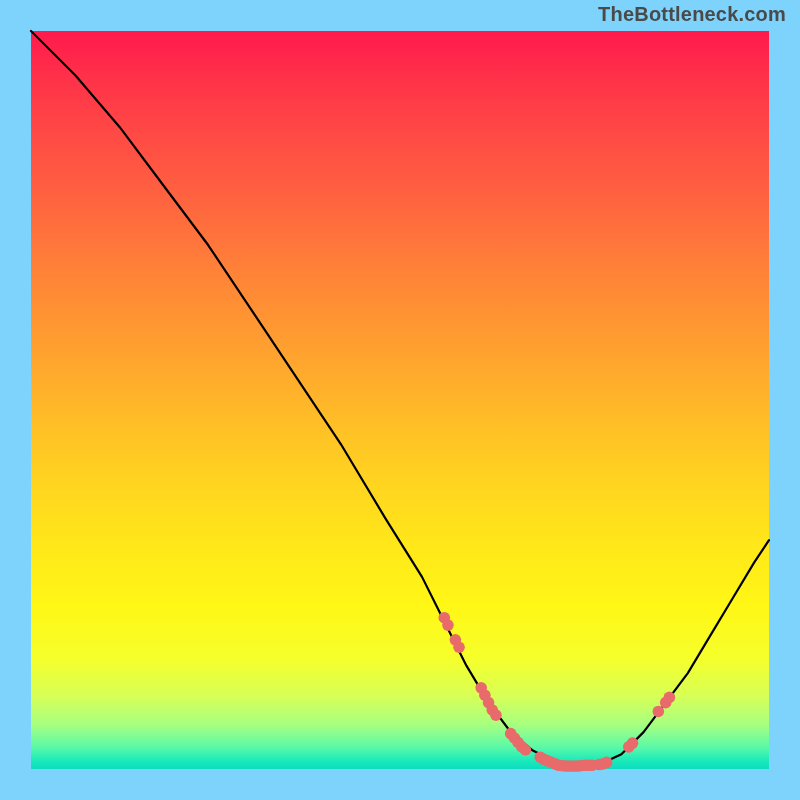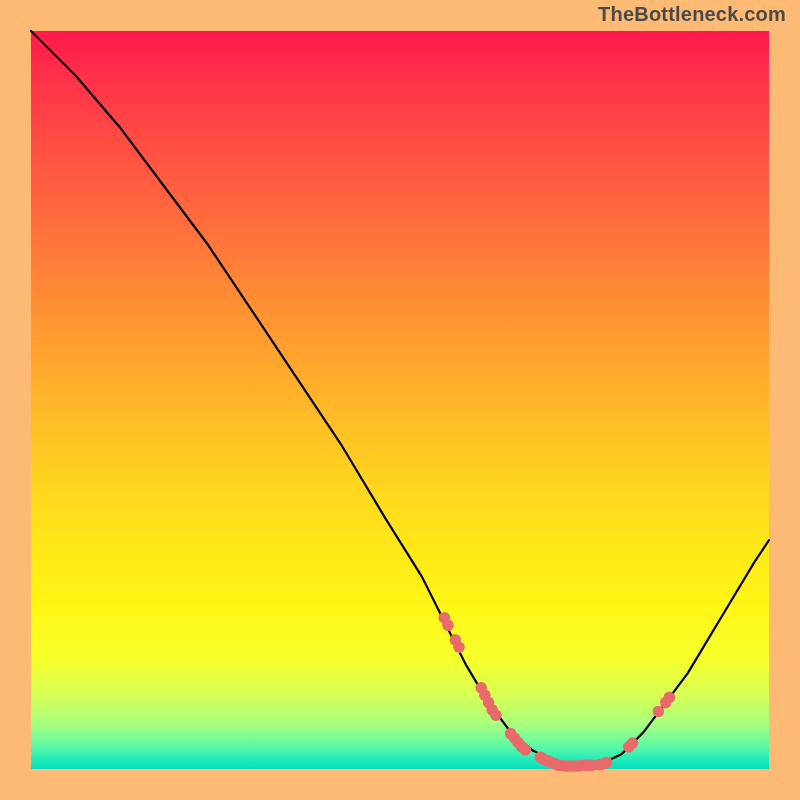--- a/index.html
+++ b/index.html
@@ -8,21 +8,21 @@
     width: 800px;
     height: 800px;
     background: #000;
     font-family: Arial, Helvetica, sans-serif;
     overflow: hidden;
   }
   .canvas {
     position: relative;
     width: 800px;
     height: 800px;
-    background: #fdba74;
+    background: #7dd3fc;
   }
   .watermark {
     position: absolute;
     top: 3px;
     right: 14px;
     font-size: 20px;
     font-weight: 600;
     color: #4a4a4a;
     letter-spacing: 0.2px;
   }

